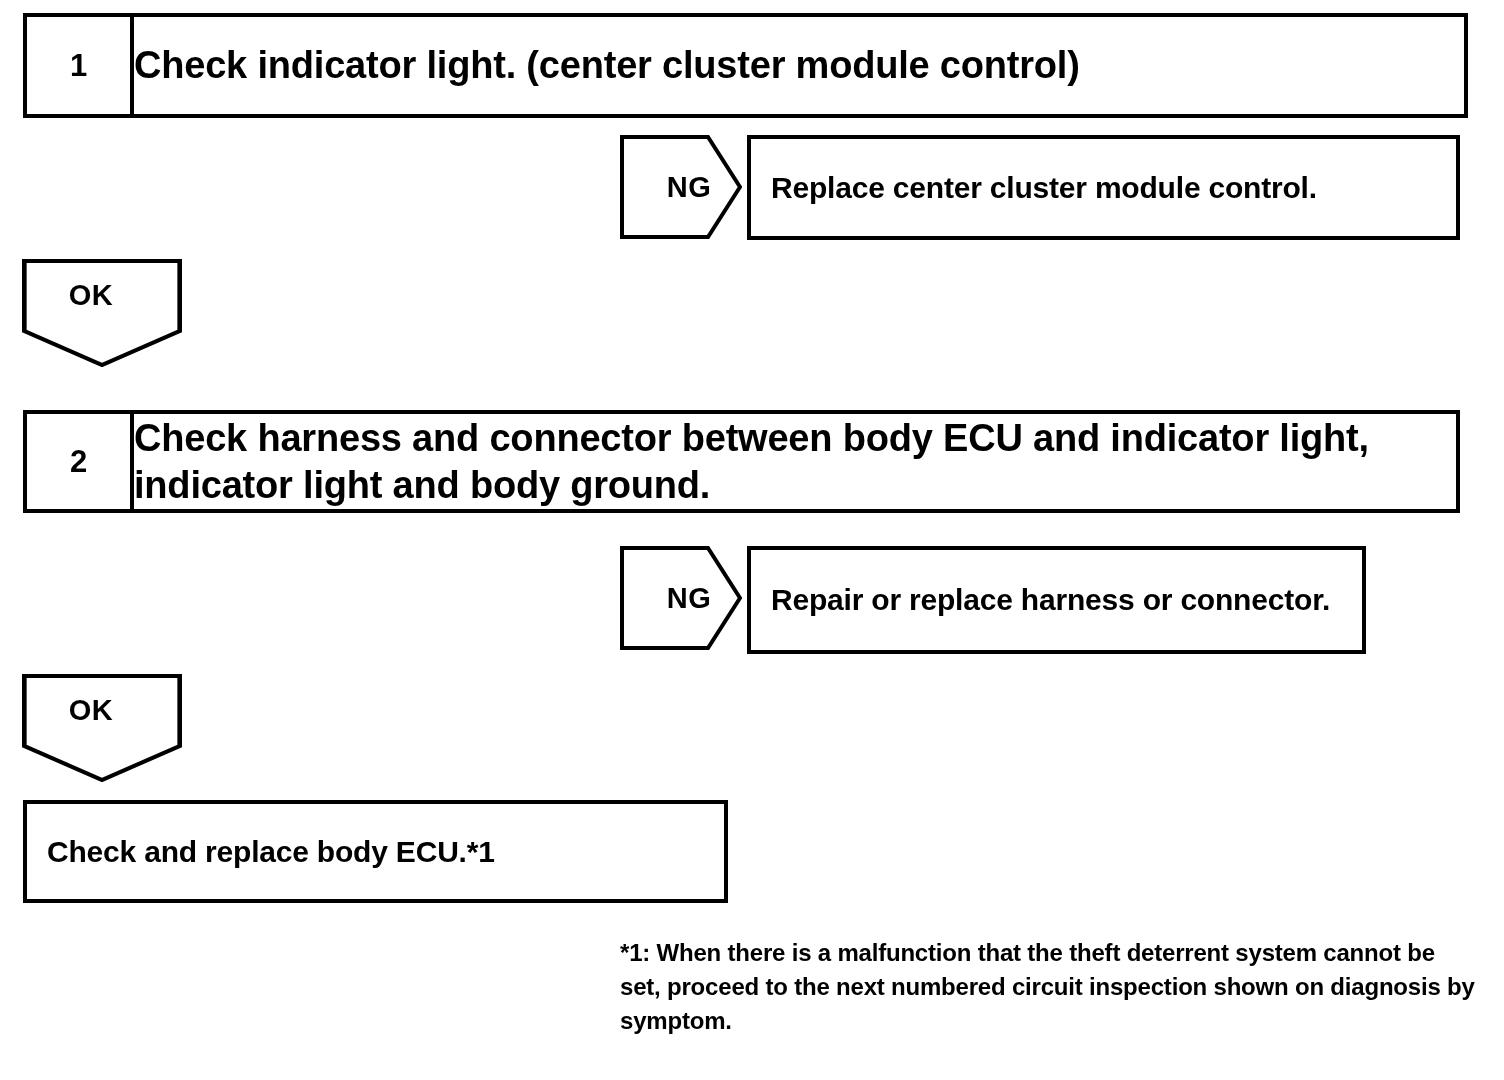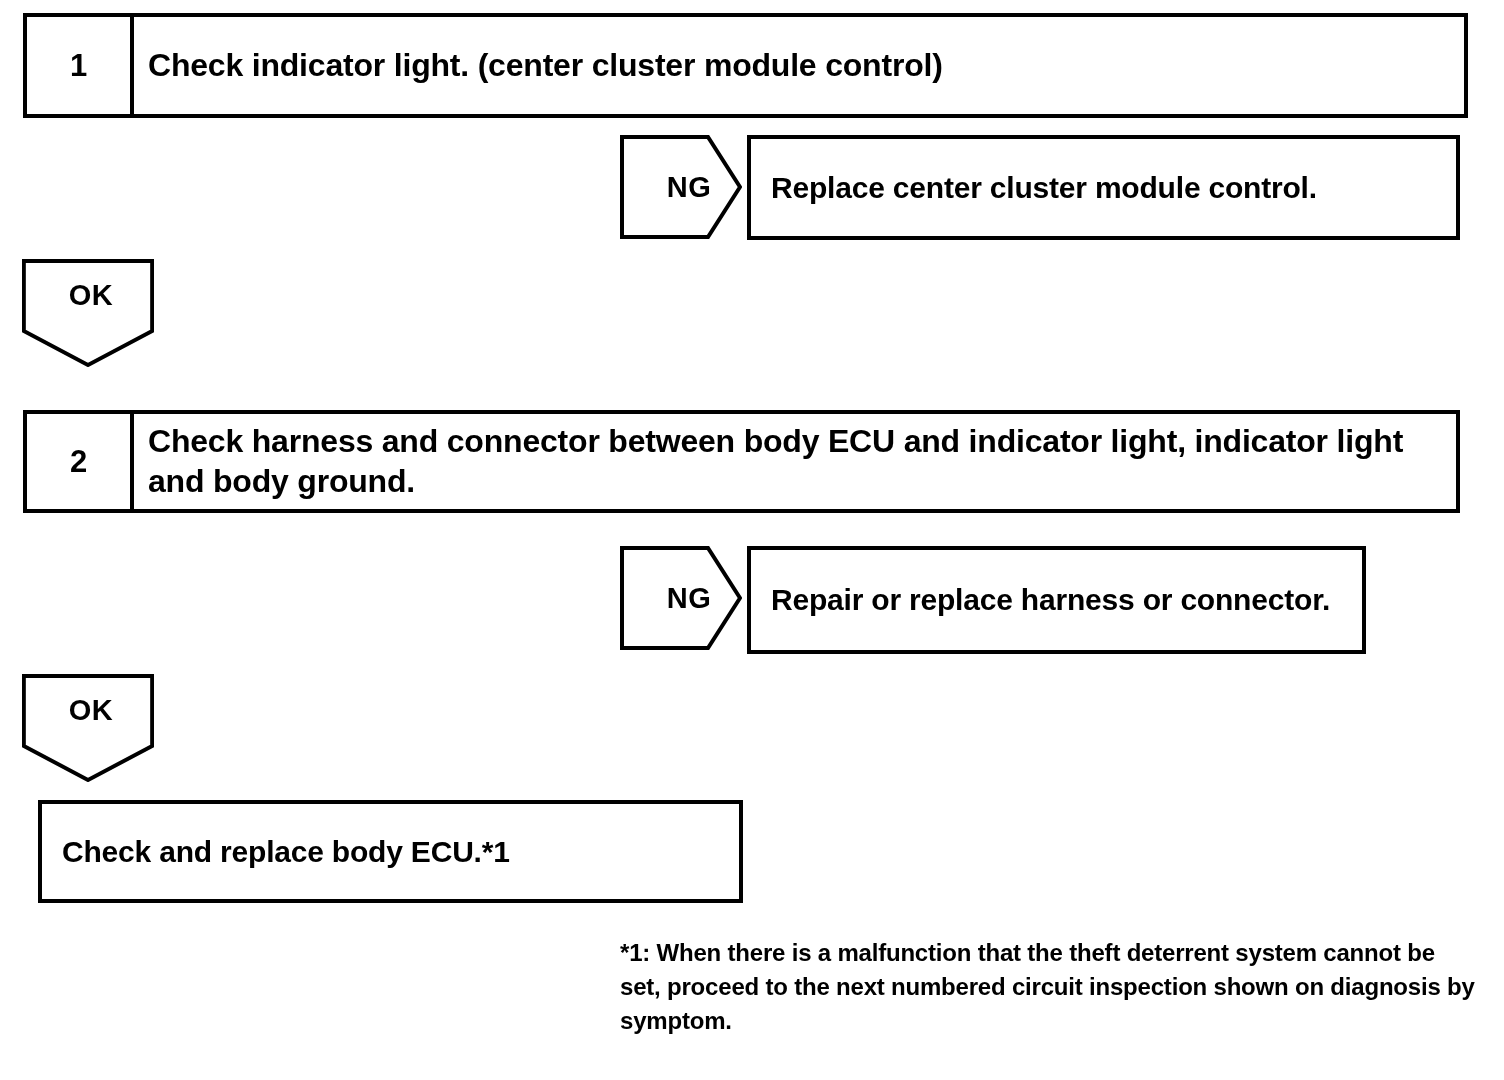--- a/index.html
+++ b/index.html
@@ -38,23 +38,23 @@
     align-items: center;
     justify-content: center;
     font-weight: bold;
     font-size: 31px;
     letter-spacing: 0px;
   }
   .step-text {
     flex: 1 1 auto;
     display: flex;
     align-items: center;
-    padding: 0 14px;
+    padding: 0 0;
     font-weight: bold;
-    font-size: 32px;
+    font-size: 38px;
     line-height: 1.22;
     letter-spacing: -0.2px;
   }
 
   
   .plain-box {
     position: absolute;
     box-sizing: border-box;
     border: 4px solid #000;
     background: #fff;
@@ -90,21 +90,21 @@
     justify-content: center;
     font-weight: bold;
     font-size: 29px;
     letter-spacing: 0.5px;
     margin-top: 16px;
   }
 
   
   .ok-tag {
     position: absolute;
-    width: 132px;
+    width: 160px;
     height: 108px;
   }
   .ok-tag svg {
     position: absolute;
     inset: 0;
     width: 100%;
     height: 100%;
     display: block;
   }
   .ok-label {
@@ -175,19 +175,19 @@
     <span>Repair or replace harness or connector.</span>
   </div>
 
   <div class="ok-tag" style="left:22px; top:674px;">
     <svg viewBox="0 0 138 108" preserveAspectRatio="none">
       <polygon points="2,2 136,2 136,72 69,106 2,72" fill="#ffffff" stroke="#000000" stroke-width="4"></polygon>
     </svg>
     <div class="ok-label">OK</div>
   </div>
 
-  <div class="plain-box" style="left:23px; top:800px; width:705px; height:103px;margin-left:15px;">
+  <div class="plain-box" style="left:23px; top:800px; width:705px; height:103px;">
     <span>Check and replace body ECU.*1</span>
   </div>
 
   <div class="footnote" style="left:620px; top:936px; width:856px;">*1: When there is a malfunction that the theft deterrent system cannot be set, proceed to the next numbered circuit inspection shown on diagnosis by symptom.</div>
 
 </div>
 
 </body></html>

